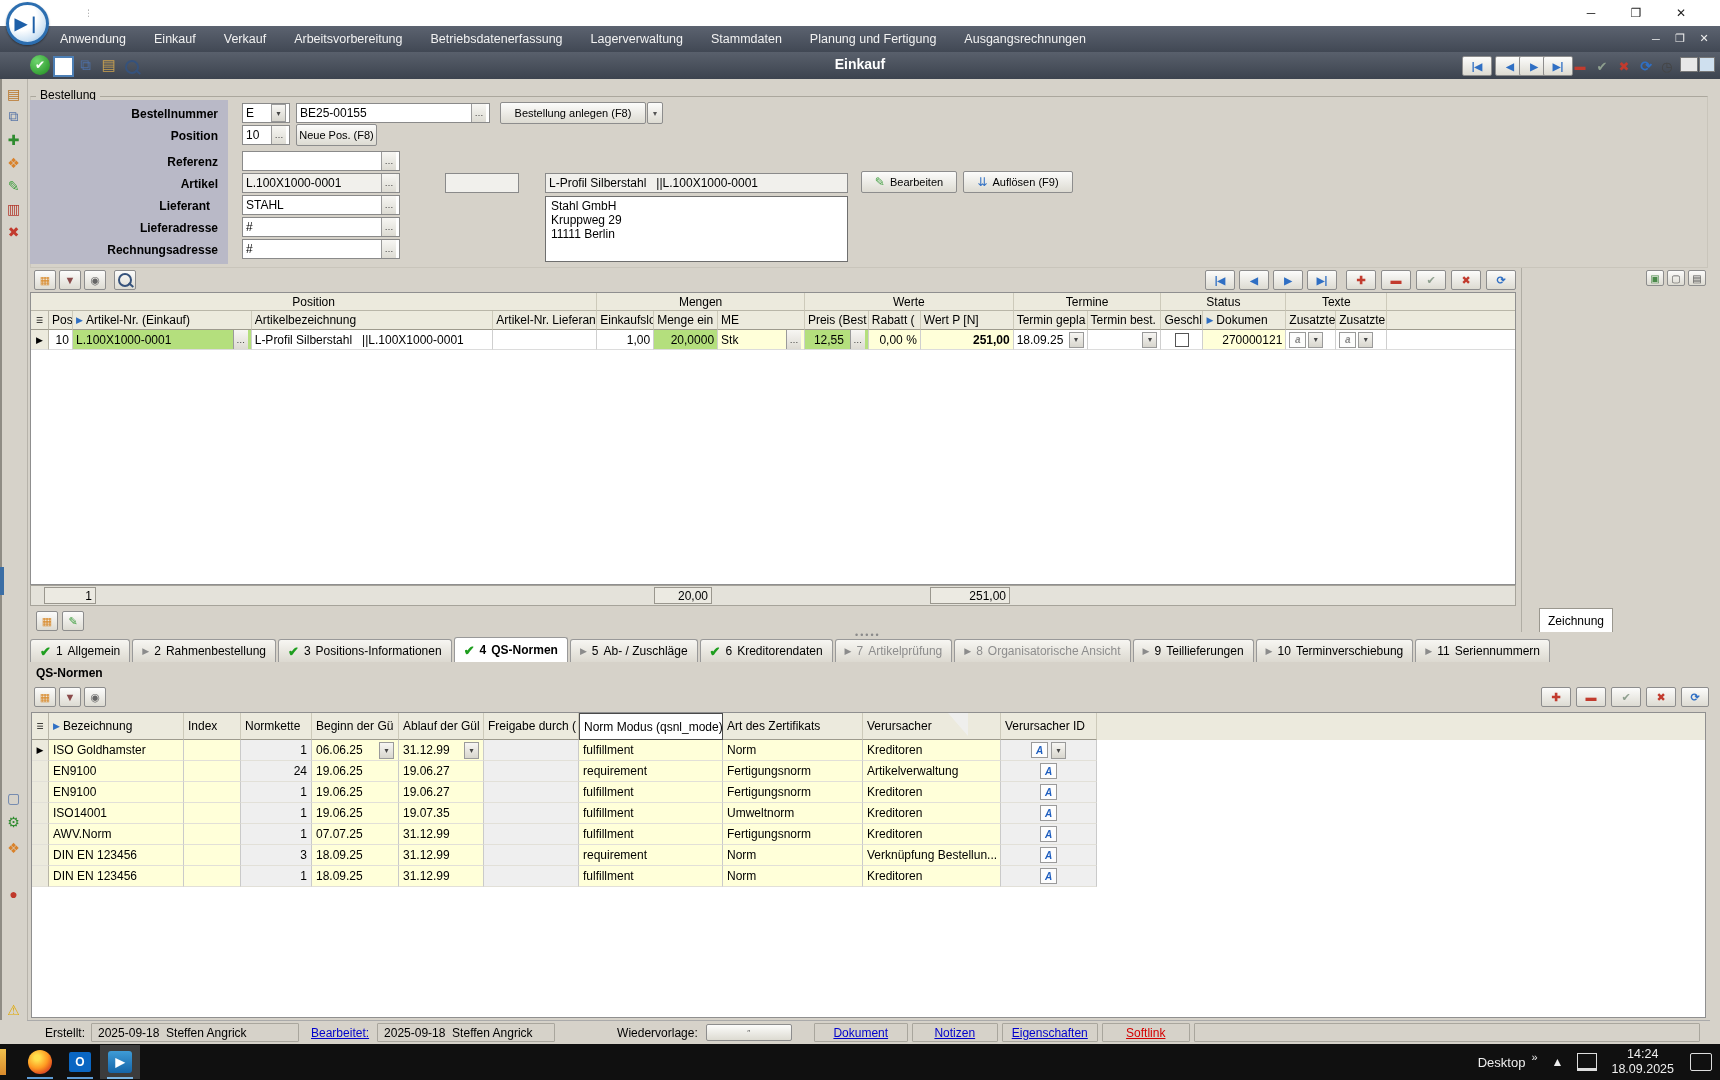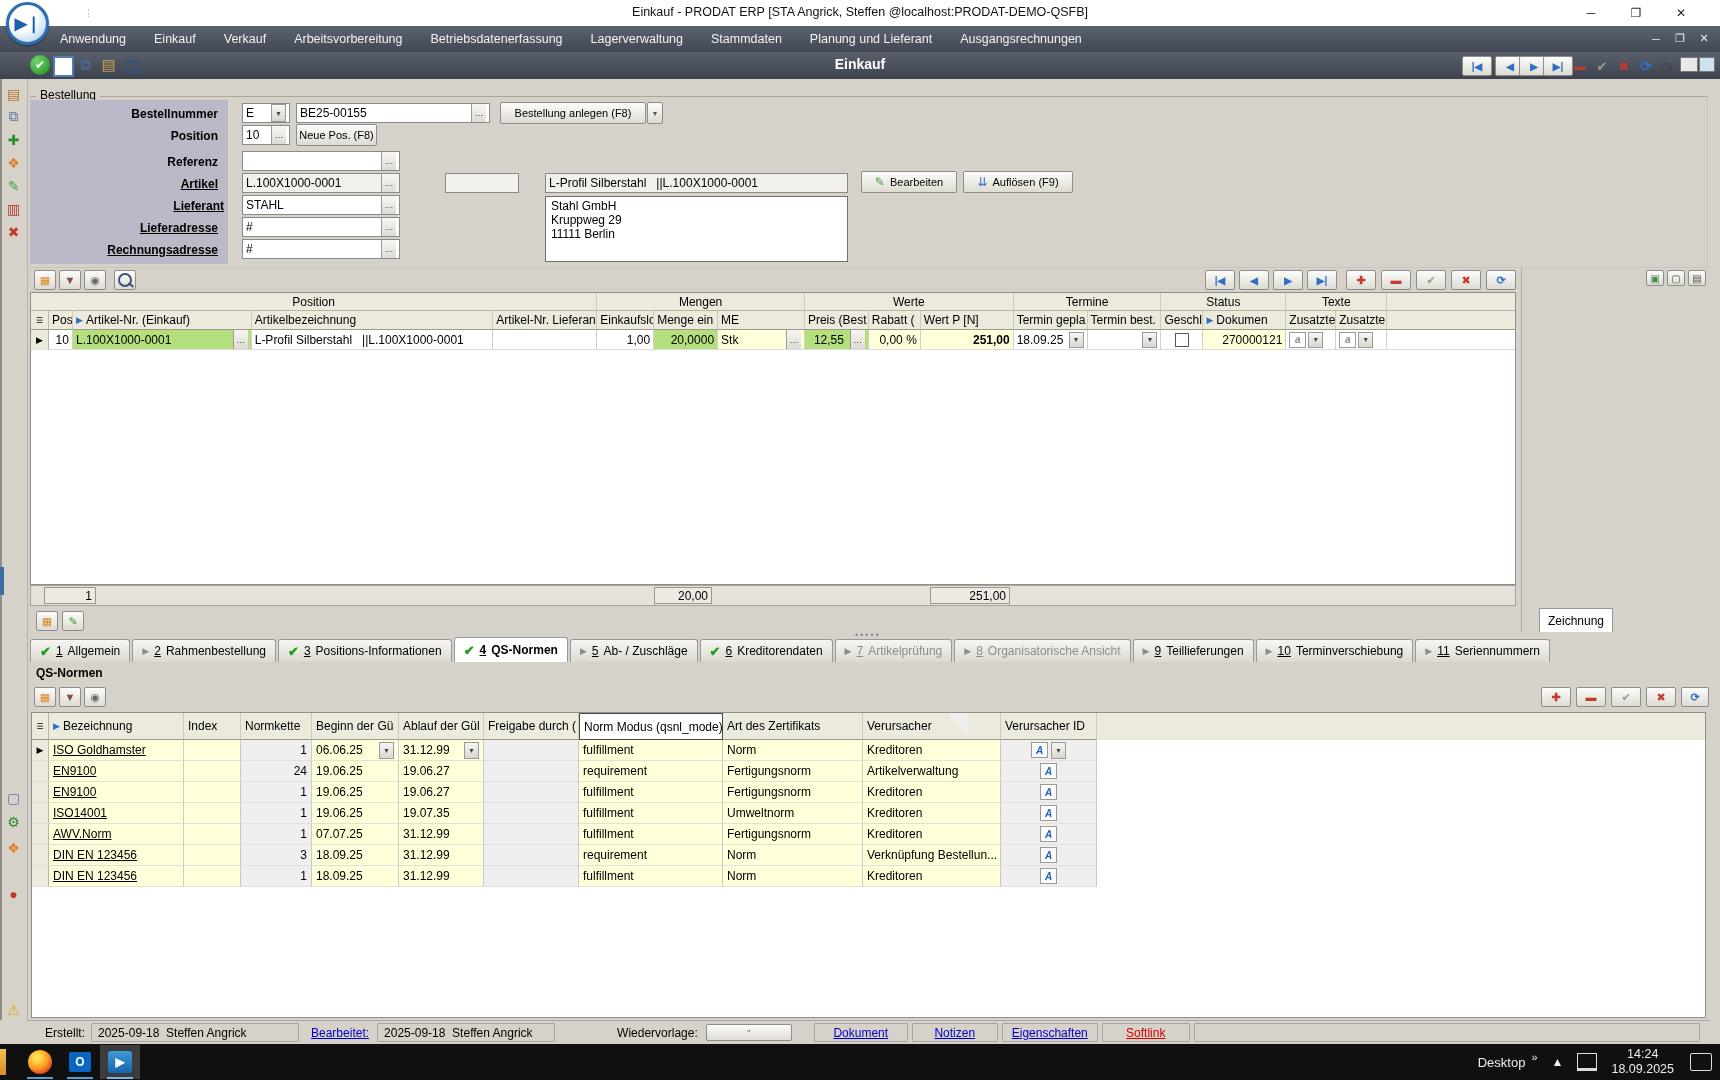--- a/index.html
+++ b/index.html
@@ -1,20 +1,20 @@
 <!DOCTYPE html>
 <html><head>
 <meta charset="utf-8">
 <style>
   html,body{margin:0;padding:0;background:#000;}
   .screen{position:relative;width:1720px;height:1080px;overflow:hidden;
           font-family:"Liberation Sans",sans-serif;font-size:12px;color:#000;background:#d6d2c9;}
   .abs{position:absolute;}
   .pre{white-space:pre;}
-  .u{text-decoration:underline;}
+  .u{}
   .b{font-weight:bold;}
   .r{text-align:right;}
   .ctr{text-align:center;}
   
   .titlebar{left:0;top:0;width:1720px;height:26px;background:#ffffff;border-bottom:1px solid #b9b9b9;}
   .title-text{left:0;top:5px;width:1720px;text-align:center;font-size:12.5px;color:#111;}
   .wbtn{top:3px;width:32px;height:20px;display:flex;align-items:center;justify-content:center;color:#222;font-size:12px;cursor:default;}
   .logo{left:6px;top:2px;width:37px;height:37px;border-radius:50%;background:radial-gradient(circle at 35% 30%,#ffffff 40%,#cfe3f4 70%,#8db7dd);border:3px solid #2c6eb0;box-shadow:0 1px 2px rgba(0,0,0,.45);z-index:40;display:flex;align-items:center;justify-content:center;color:#1d5fa8;font-weight:bold;font-size:16px;}
   .menubar{left:0;top:26px;width:1720px;height:26px;background:linear-gradient(#5c6370,#414854);display:flex;align-items:center;gap:28px;padding-left:60px;box-sizing:border-box;}
   .menubar .mi{color:#f2f2f2;font-size:12.5px;cursor:default;}
@@ -98,37 +98,36 @@
   .pr{width:24px;height:22px;background:linear-gradient(#3e9bd6,#1565a8);border-radius:3px;color:#fff;font-weight:bold;display:flex;align-items:center;justify-content:center;font-size:12px;}
   .navb{width:30px;height:20px;margin-right:3px;color:#2f6fc4;font-size:10px;font-weight:bold;}
   .win-edge{left:0;top:79px;width:2px;height:941px;background:#8f8c84;}
 </style>
 </head>
 <body>
 
 <div class="screen">
 
   <div class="abs titlebar">
-    <div class="abs title-text">Einkauf - PRODAT ERP   [STA Angrick, Steffen @localhost:PRODAT-DEMO-QSFB]</div>
     <div class="abs wbtn" style="left:1575px;">─</div>
     <div class="abs wbtn" style="left:1620px;">❐</div>
     <div class="abs wbtn" style="left:1665px;">✕</div>
     <div class="abs" style="left:84px;top:8px;color:#9a9a9a;font-size:9px;">⋮</div>
   </div>
   <div class="abs logo">▶❘</div>
 
   <div class="abs menubar">
     <span class="mi">Anwendung</span>
     <span class="mi">Einkauf</span>
     <span class="mi">Verkauf</span>
     <span class="mi">Arbeitsvorbereitung</span>
     <span class="mi">Betriebsdatenerfassung</span>
     <span class="mi">Lagerverwaltung</span>
     <span class="mi">Stammdaten</span>
-    <span class="mi">Planung und Lieferant</span>
+    <span class="mi">Planung und Fertigung</span>
     <span class="mi">Ausgangsrechnungen</span>
   </div>
   <div class="abs mdibtn" style="left:1645px;">─</div>
   <div class="abs mdibtn" style="left:1669px;">❐</div>
   <div class="abs mdibtn" style="left:1693px;">✕</div>
 
   <div class="abs headerbar"></div>
   <div class="abs header-title">Einkauf</div>
   <div class="abs ico" style="left:30px;top:55px;width:20px;height:20px;border-radius:50%;background:radial-gradient(circle at 35% 30%,#6fd66f,#1e8a1e);color:#fff;font-size:12px;">✔</div>
   <div class="abs ico" style="left:53px;top:56px;width:17px;height:17px;background:#fff;border:2px solid #4d7fb5;"></div>
@@ -166,21 +165,21 @@
   <div class="abs sicon" style="top:1000px;color:#e0a800;">⚠</div>
 
   <div class="abs grpbox"></div>
   <div class="abs grp-label">Bestellung</div>
   <div class="abs lblpanel"></div>
 
   <div class="abs flabel b" style="left:30px;top:107px;">Bestellnummer</div>
   <div class="abs flabel b" style="left:30px;top:129px;">Position</div>
   <div class="abs flabel b" style="left:30px;top:155px;">Referenz</div>
   <div class="abs flabel b u" style="left:30px;top:177px;">Artikel</div>
-  <div class="abs flabel b u" style="left:36px;top:199px;">Lieferant</div>
+  <div class="abs flabel b u" style="left:22px;top:199px;">Lieferant</div>
   <div class="abs flabel b u" style="left:30px;top:221px;">Lieferadresse</div>
   <div class="abs flabel b u" style="left:30px;top:243px;">Rechnungsadresse</div>
 
   <div class="abs fld" style="left:242px;top:103px;width:48px;height:20px;">
     <span>E</span>
     <span class="combo" style="margin-left:auto;">▾</span>
   </div>
   <div class="abs fld" style="left:296px;top:103px;width:194px;height:20px;">
     <span>BE25-00155</span>
     <span class="ell">…</span>

